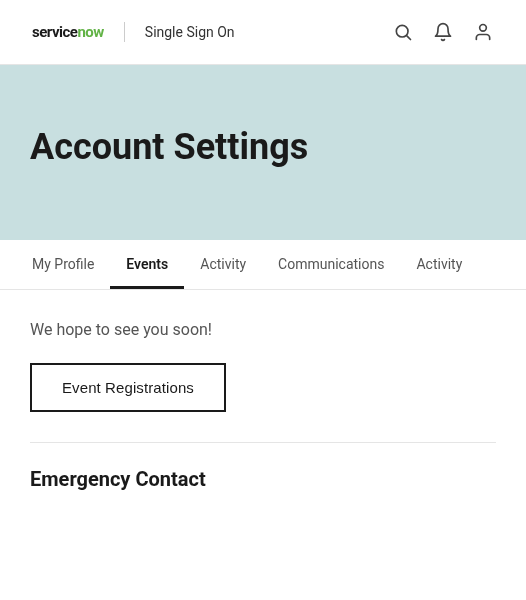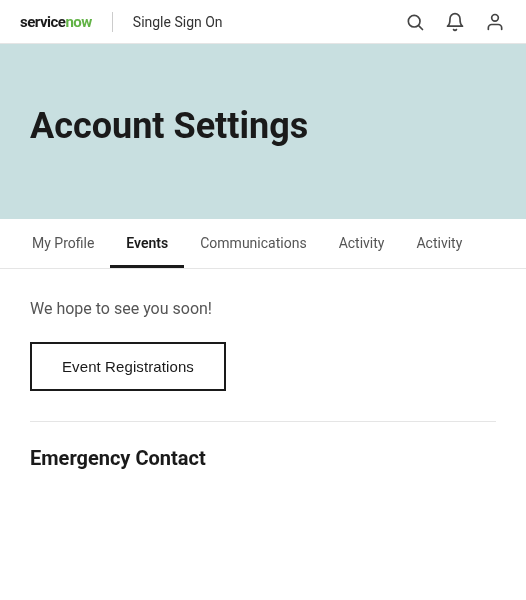--- a/index.html
+++ b/index.html
@@ -14,22 +14,22 @@
       font-family: -apple-system, BlinkMacSystemFont, 'Segoe UI', Roboto, Arial, sans-serif;
       background: #ffffff;
       color: #1a1a1a;
     }
 
     
     .header {
       display: flex;
       align-items: center;
       justify-content: space-between;
-      padding: 0 20px;
-      height: 44px;
+      padding: 0 32px;
+      height: 65px;
       background: #ffffff;
       border-bottom: 1px solid #e5e5e5;
     }
 
     .header-left {
       display: flex;
       align-items: center;
       gap: 10px;
     }
 
@@ -210,22 +210,22 @@
   </div>
 </header>
 
 <section class="hero">
   <h1 class="hero-title">Account Settings</h1>
 </section>
 
 <nav class="tabs">
   <div class="tab">My Profile</div>
   <div class="tab active">Events</div>
+  <div class="tab">Activity</div>
   <div class="tab">Communications</div>
-  <div class="tab">Activity</div>
   <div class="tab">Activity</div>
 </nav>
 
 <main class="content">
 
   <section>
     <p class="section-subtitle">We hope to see you soon!</p>
     <button class="btn-outline">Event Registrations</button>
   </section>
 

